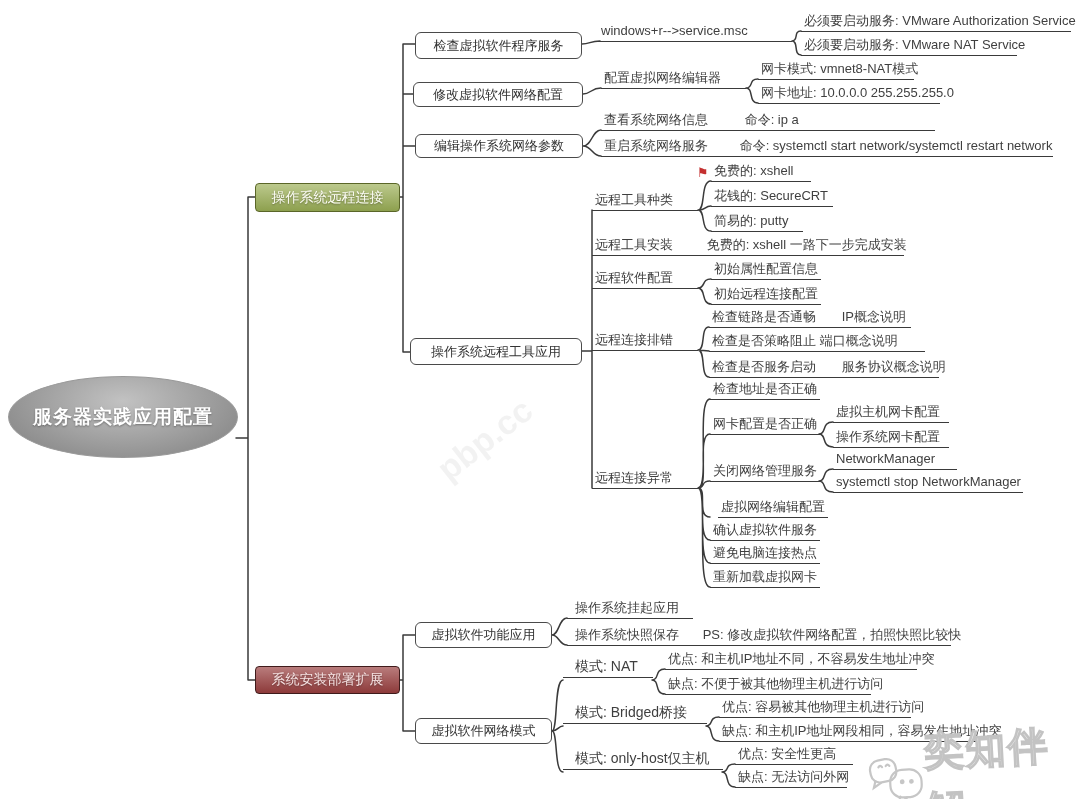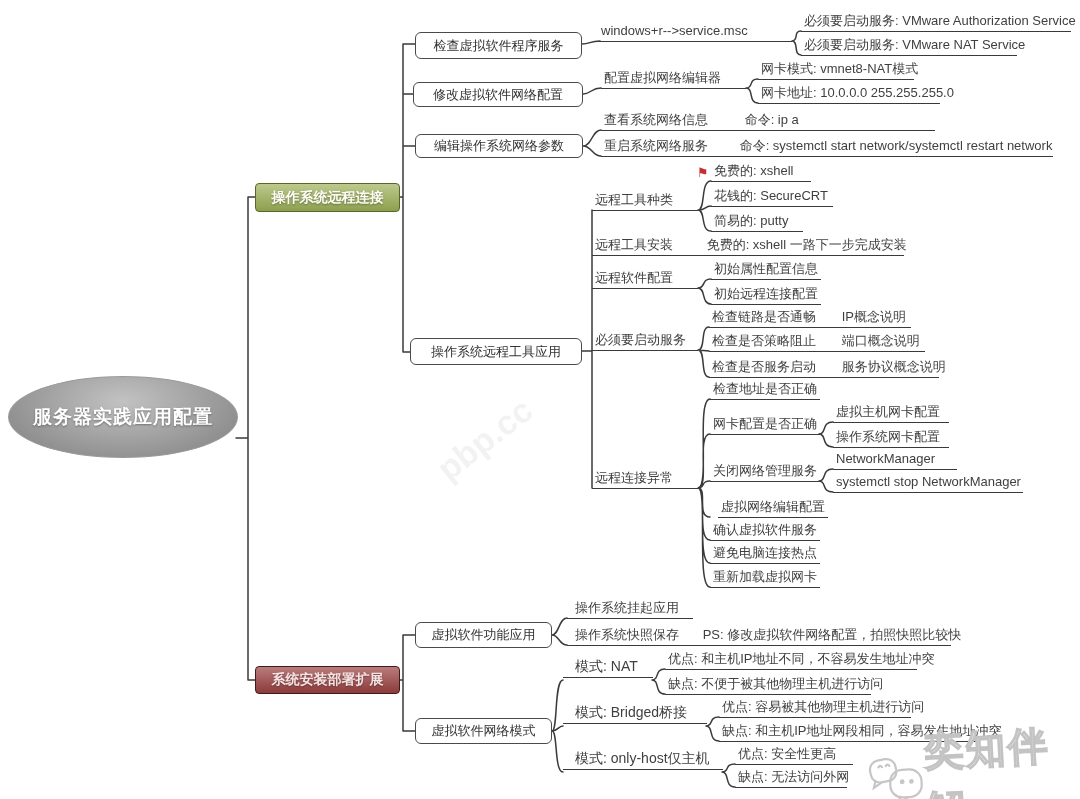--- a/index.html
+++ b/index.html
@@ -6,21 +6,21 @@
   #canvas{position:relative;width:1080px;height:799px;background:#ffffff;overflow:hidden;
           font-family:"Liberation Sans","DejaVu Sans",sans-serif;}
   #connector-svg{position:absolute;left:0;top:0;pointer-events:none;}
   .node{position:absolute;font-size:13px;color:#3f3f3f;border-bottom:1.5px solid #3a3a3a;
         padding:0 3px 2px 3px;white-space:nowrap;line-height:17px;box-sizing:border-box;}
   .row span{display:inline-block;}
   .box{position:absolute;border:1.5px solid #4a4a4a;border-radius:6px;background:#fff;
        display:flex;align-items:center;justify-content:center;font-size:13px;color:#333;
        white-space:nowrap;box-sizing:border-box;}
   .branch{position:absolute;border:1.5px solid;border-radius:4px;display:flex;align-items:center;
-          justify-content:center;font-size:14px;font-weight:bold;color:#fdfdf5;
+          justify-content:center;font-size:14px;font-weight:normal;color:#fdfdf5;
           text-shadow:0 1px 2px rgba(0,0,0,.35);white-space:nowrap;box-sizing:border-box;}
   .branch-green{background:linear-gradient(#bcc98d,#8da04e);border-color:#5a6628;}
   .branch-red{background:linear-gradient(#b97c7c,#8d3a3a);border-color:#3f1b1b;color:#f6e3e3;}
   .root-ellipse{position:absolute;border-radius:50%;
        background:radial-gradient(ellipse at 50% 30%,#c2c2c2,#8c8c8c 80%);
        border:1px solid #9a9a9a;display:flex;align-items:center;justify-content:center;
        color:#fff;font-size:19px;font-weight:bold;letter-spacing:1px;
        text-shadow:0 1px 2px rgba(0,0,0,.35);}
   .mode-title{font-size:14px;padding-left:12px;}
   .flag{position:absolute;color:#c43030;font-size:13px;line-height:13px;}
@@ -115,28 +115,28 @@
 
   <div class="node row" style="left:592px;top:236px;width:312px">
     <span>远程工具安装</span>
     <span style="margin-left:30px">免费的: xshell 一路下一步完成安装</span>
   </div>
 
   <div class="node" style="left:592px;top:269px;width:106px">远程软件配置</div>
   <div class="node" style="left:711px;top:260px;width:110px">初始属性配置信息</div>
   <div class="node" style="left:711px;top:285px;width:110px">初始远程连接配置</div>
 
-  <div class="node" style="left:592px;top:331px;width:106px">必须要启动服务</div>
+  <div class="node" style="left:592px;top:331px;width:106px">远程连接排错</div>
   <div class="node row" style="left:709px;top:308px;width:202px">
     <span>检查链路是否通畅</span>
     <span style="margin-left:22px">IP概念说明</span>
   </div>
   <div class="node row" style="left:709px;top:332px;width:216px">
     <span>检查是否策略阻止</span>
-    <span style="margin-left:22px">端口概念说明</span>
+    <span style="">端口概念说明</span>
   </div>
   <div class="node row" style="left:709px;top:358px;width:230px">
     <span>检查是否服务启动</span>
     <span style="margin-left:22px">服务协议概念说明</span>
   </div>
 
   <div class="node" style="left:592px;top:469px;width:106px">远程连接异常</div>
   <div class="node" style="left:710px;top:380px;width:110px">检查地址是否正确</div>
   <div class="node" style="left:710px;top:415px;width:110px">网卡配置是否正确</div>
   <div class="node" style="left:833px;top:403px;width:116px">虚拟主机网卡配置</div>

